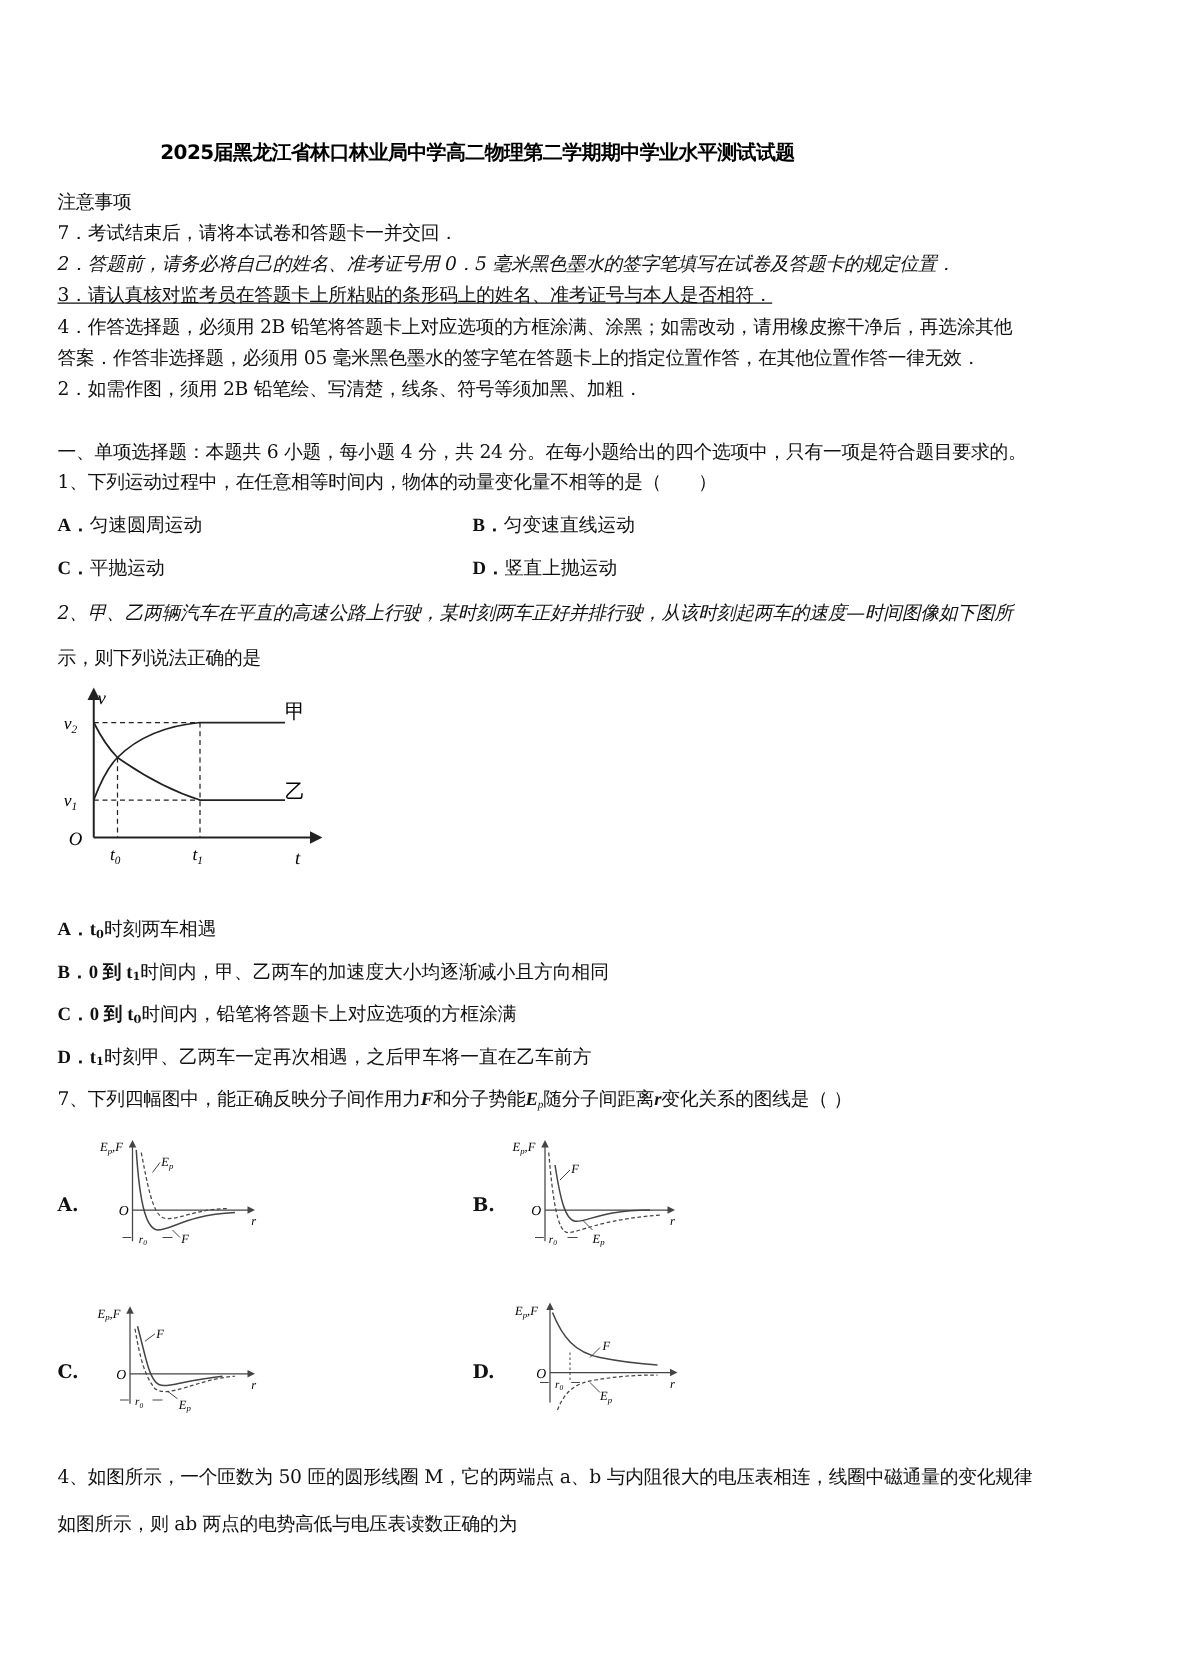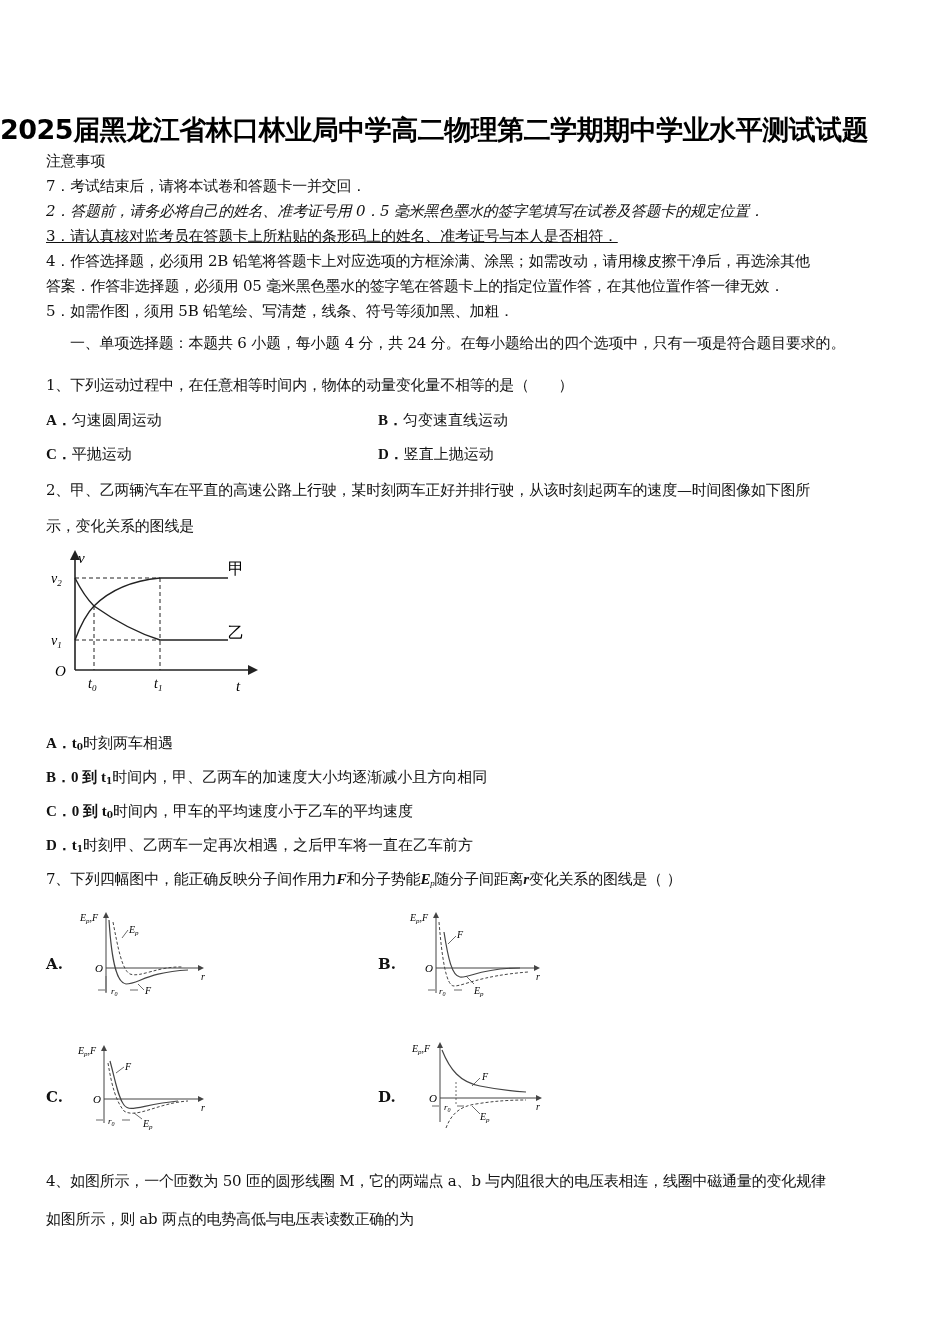--- a/index.html
+++ b/index.html
@@ -1,60 +1,60 @@
 <!DOCTYPE html>
 <html><head>
 <meta charset="utf-8">
 <style>
   html, body { margin:0; padding:0; background:#ffffff; }
   body { width:950px; height:1344px; position:relative; overflow:hidden;
          font-family:"DejaVu Serif", "Liberation Serif", serif; color:#111; }
   .abs { position:absolute; white-space:nowrap; }
   .title { top:112px; left:0; width:764px; text-align:center;
            font-family:"DejaVu Sans", "Liberation Sans", sans-serif;
-           font-weight:bold; font-size:27px; letter-spacing:-0.5px; color:#000; }
+           font-weight:bold; font-size:16px; letter-spacing:-0.5px; color:#000; }
   .t { font-size:15px; line-height:18px; letter-spacing:-0.2px; }
   .opt { font-size:15px; }
   .opt b { font-family:"Liberation Serif", serif; font-weight:bold; }
   .bold { font-weight:bold; }
   .it { font-style:italic; font-family:"Liberation Serif", serif; }
   sub { font-size:9px; vertical-align:-2px; }
   svg text { font-family:"Liberation Serif", serif; }
 </style>
 </head>
 <body>
 
 <div class="abs title">2025届黑龙江省林口林业局中学高二物理第二学期期中学业水平测试试题</div>
 
 <div class="abs t" style="top:152px;left:46px;">注意事项</div>
 <div class="abs t" style="top:177px;left:46px;">7．考试结束后，请将本试卷和答题卡一并交回．</div>
 <div class="abs t" style="top:202px;left:46px;font-style:italic;">2．答题前，请务必将自己的姓名、准考证号用 0．5 毫米黑色墨水的签字笔填写在试卷及答题卡的规定位置．</div>
 <div class="abs t" style="top:227px;left:46px;text-decoration:underline;">3．请认真核对监考员在答题卡上所粘贴的条形码上的姓名、准考证号与本人是否相符．</div>
 <div class="abs t" style="top:252px;left:46px;">4．作答选择题，必须用 2B 铅笔将答题卡上对应选项的方框涂满、涂黑；如需改动，请用橡皮擦干净后，再选涂其他</div>
 <div class="abs t" style="top:277px;left:46px;">答案．作答非选择题，必须用 05 毫米黑色墨水的签字笔在答题卡上的指定位置作答，在其他位置作答一律无效．</div>
-<div class="abs t" style="top:302px;left:46px;">5．如需作图，须用 5B 铅笔绘、写清楚，线条、符号等须加黑、加粗．</div>
+<div class="abs t" style="top:302px;left:46px;">2．如需作图，须用 2B 铅笔绘、写清楚，线条、符号等须加黑、加粗．</div>
 
-<div class="abs t" style="top:334px;left:46px;margin-left:24px;">一、单项选择题：本题共 6 小题，每小题 4 分，共 24 分。在每小题给出的四个选项中，只有一项是符合题目要求的。</div>
+<div class="abs t" style="top:352px;left:46px;">一、单项选择题：本题共 6 小题，每小题 4 分，共 24 分。在每小题给出的四个选项中，只有一项是符合题目要求的。</div>
 
 <div class="abs t" style="top:376px;left:46px;">1、下列运动过程中，在任意相等时间内，物体的动量变化量不相等的是（　　）</div>
 <div class="abs opt" style="top:411px;left:46px;">
   <b>A．</b><span>匀速圆周运动</span>
 </div>
 <div class="abs opt" style="top:411px;left:378px;">
   <b>B．</b><span>匀变速直线运动</span>
 </div>
 <div class="abs opt" style="top:445px;left:46px;text-align:right;">
   <b>C．</b><span>平抛运动</span>
 </div>
 <div class="abs opt" style="top:445px;left:378px;">
   <b>D．</b><span>竖直上抛运动</span>
 </div>
 
-<div class="abs t" style="top:481px;left:46px;">2、甲、乙两辆汽车在平直的高速公路上行驶，某时刻两车正好并排行驶，从该时刻起两车的速度—时间图像如下图所</div>
-<div class="abs t" style="top:517px;left:46px;">示，变化关系的图线是</div>
+<div class="abs t" style="top:481px;left:46px;font-style:italic;">2、甲、乙两辆汽车在平直的高速公路上行驶，某时刻两车正好并排行驶，从该时刻起两车的速度—时间图像如下图所</div>
+<div class="abs t" style="top:517px;left:46px;">示，则下列说法正确的是</div>
 
 <svg class="abs" style="top:548px;left:48px;" width="210" height="145" viewBox="0 0 210 145">
 
   <line x1="27" y1="122" x2="200" y2="122" stroke="#222" stroke-width="1.6"></line>
   <polygon points="200,117 210,122 200,127" fill="#222"></polygon>
   <line x1="27" y1="122" x2="27" y2="8" stroke="#222" stroke-width="1.6"></line>
   <polygon points="22,12 27,2 32,12" fill="#222"></polygon>
 
   <line x1="27" y1="30" x2="112" y2="30" stroke="#222" stroke-width="1" stroke-dasharray="4,3"></line>
   <line x1="27" y1="92" x2="112" y2="92" stroke="#222" stroke-width="1" stroke-dasharray="4,3"></line>
@@ -76,21 +76,21 @@
   <text x="180" y="90" font-size="16" font-family="DejaVu Sans, sans-serif">乙</text>
 </svg>
 
 <div class="abs opt" style="top:734px;left:46px;">
   <b>A．</b><b>t</b><sub class="bold">0</sub><span>时刻两车相遇</span>
 </div>
 <div class="abs opt" style="top:768px;left:46px;text-align:right;">
   <b>B．</b><b>0 到 t</b><sub class="bold">1</sub><span>时间内，甲、乙两车的加速度大小均逐渐减小且方向相同</span>
 </div>
 <div class="abs opt" style="top:802px;left:46px;">
-  <b>C．</b><b>0 到 t</b><sub class="bold">0</sub><span>时间内，甲车的平均速度小于乙车的平均速度</span>
+  <b>C．</b><b>0 到 t</b><sub class="bold">0</sub><span>时间内，铅笔将答题卡上对应选项的方框涂满</span>
 </div>
 <div class="abs opt" style="top:836px;left:46px;">
   <b>D．</b><b>t</b><sub class="bold">1</sub><span>时刻甲、乙两车一定再次相遇，之后甲车将一直在乙车前方</span>
 </div>
 
 <div class="abs t" style="top:870px;left:46px;">
   <span>7、下列四幅图中，能正确反映分子间作用力</span><span class="it bold">F</span><span>和分子势能</span><span class="it bold">E</span><sub class="it">p</sub><span>随分子间距离</span><span class="it bold">r</span><span>变化关系的图线是（ ）</span>
 </div>
 
 <div class="abs opt bold" style="top:955px;left:46px;">A.</div>

